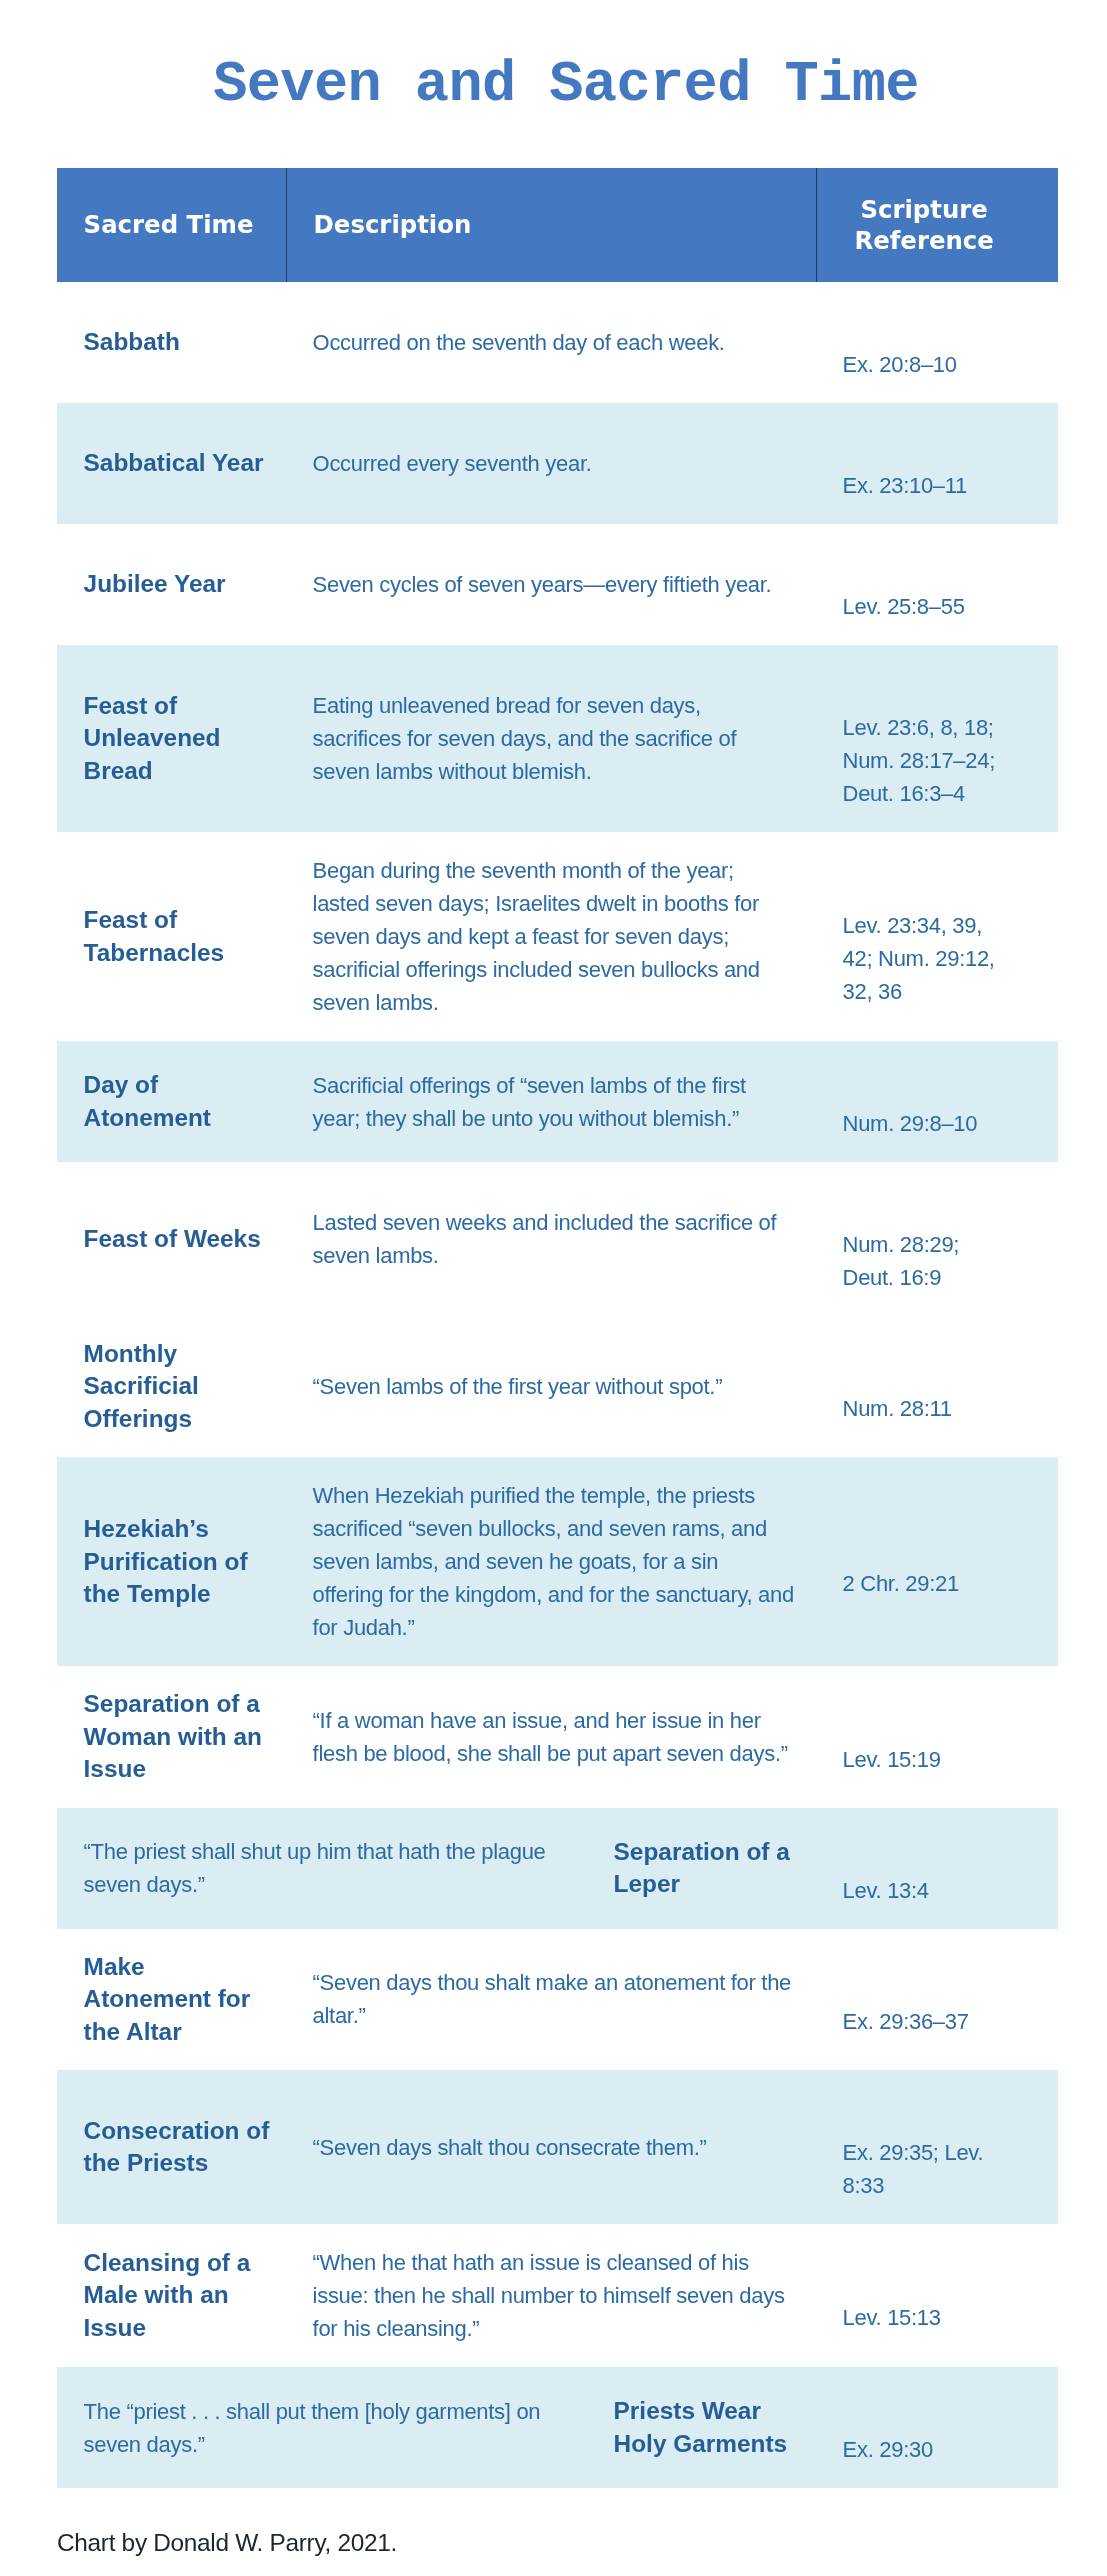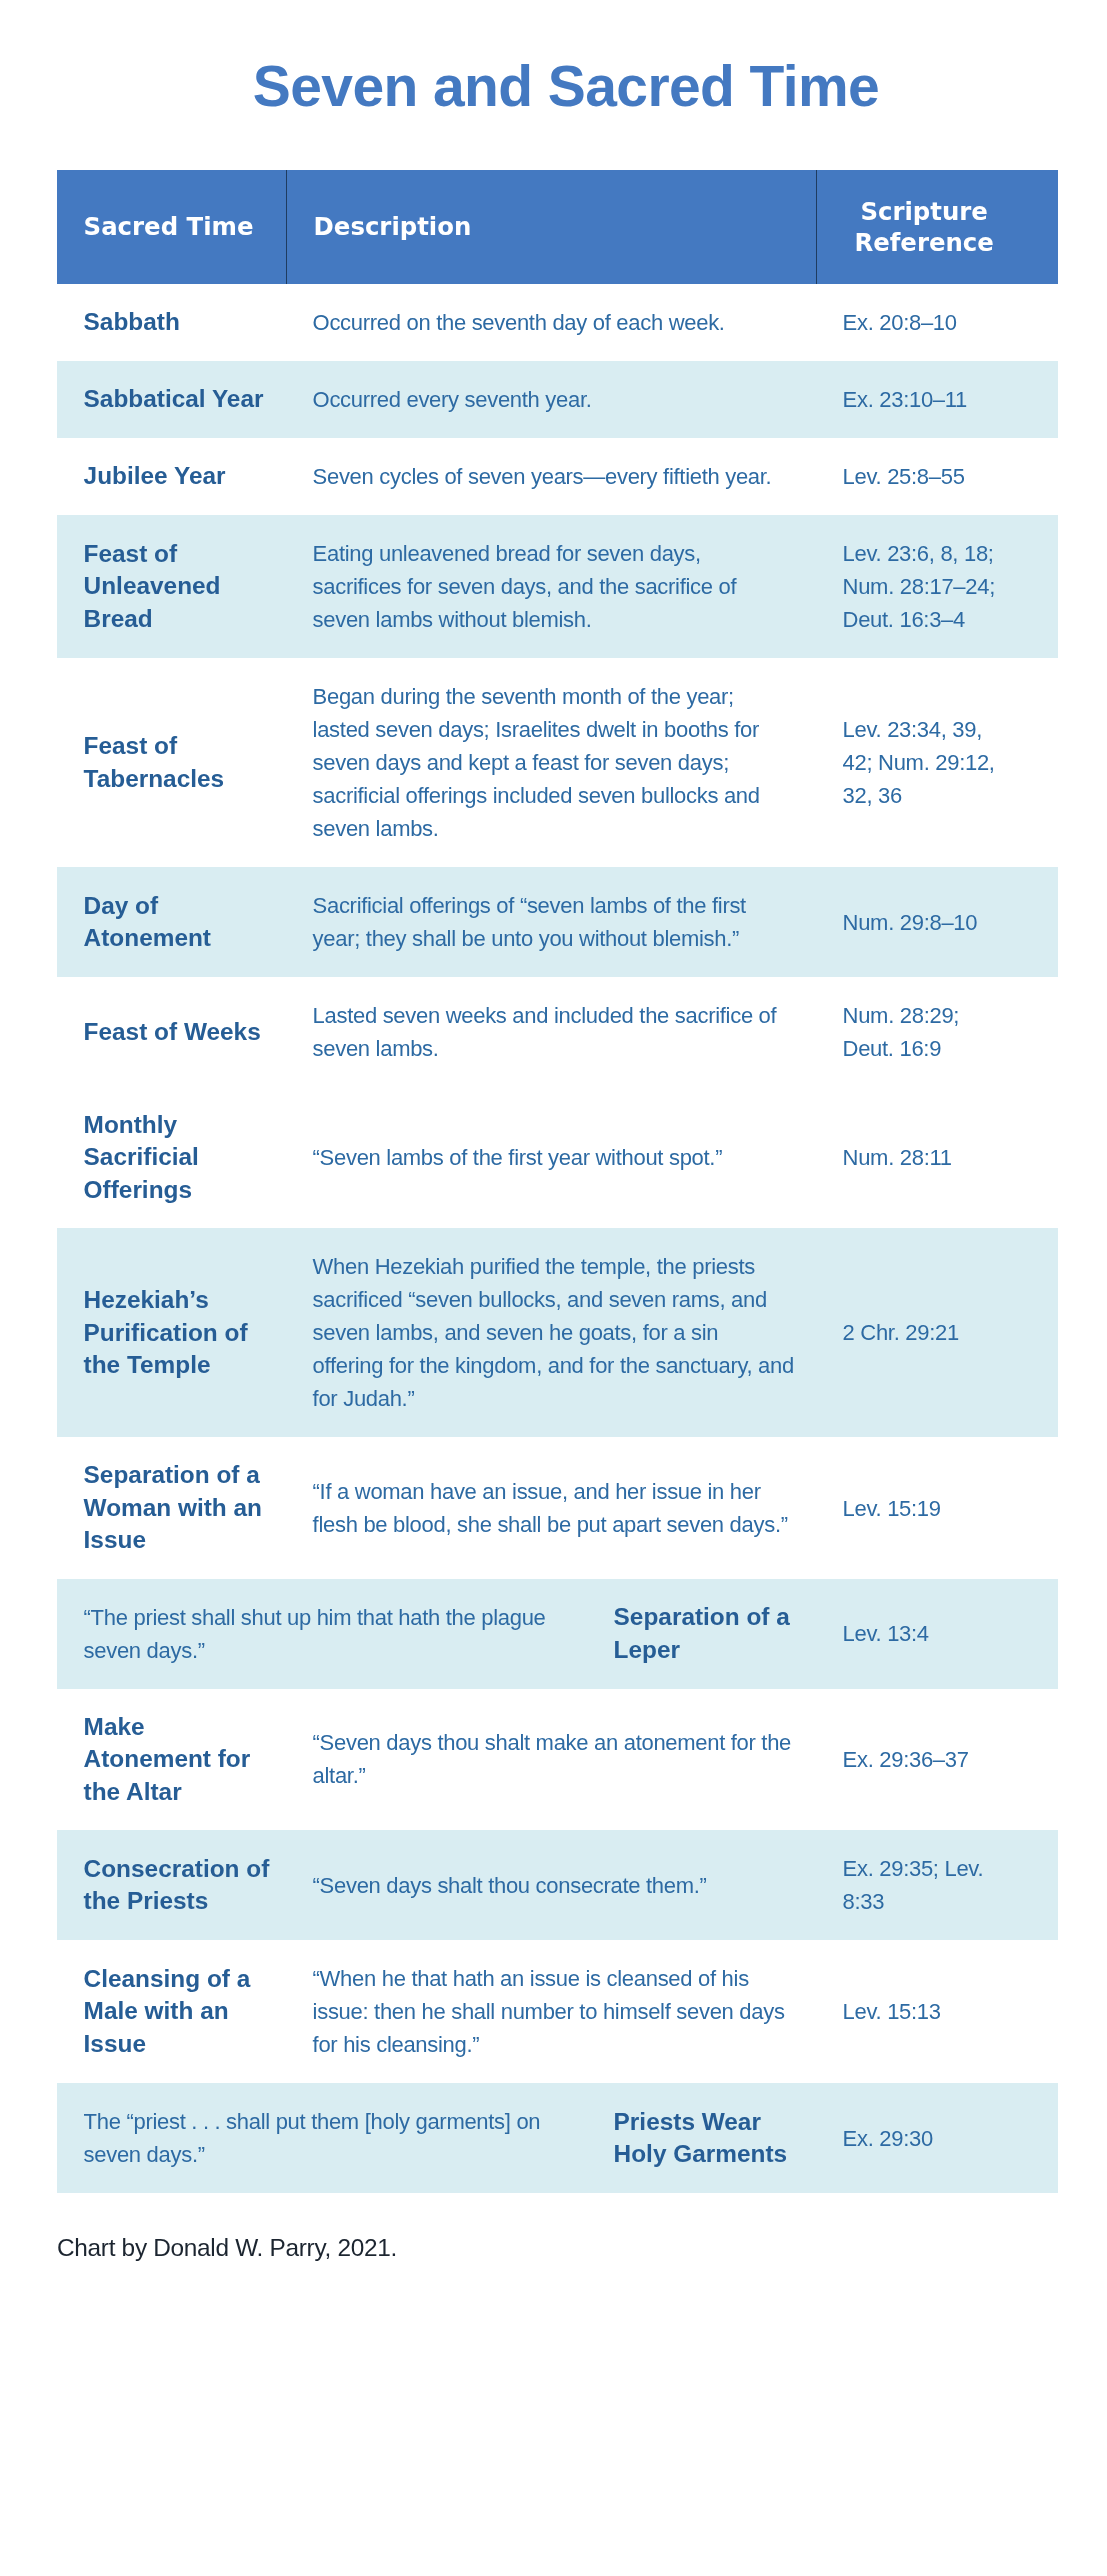--- a/index.html
+++ b/index.html
@@ -15,21 +15,21 @@
   body{
     width:1108px;
     height:2576px;
     overflow:hidden;
     background:#ffffff;
     font-family:"Liberation Sans",sans-serif;
   }
   .title{
     margin:53px 0 0 0;
     text-align:center;
-    font-family:Liberation Sans, sans-serif;
+    font-family:Liberation Mono, monospace;
     font-weight:bold;
     font-size:57px;
     letter-spacing:-0.6px;
     color:var(--header-blue);
     padding-left:24px;
   }
   .table{
     margin:51px 50px 0 57px;
     width:1001px;
   }
@@ -73,20 +73,21 @@
     letter-spacing:-0.3px;
     line-height:1.5;
     padding-right:22px;
   }
   .row .c3{
     color:var(--body-blue);
     font-size:22px;
     letter-spacing:-0.3px;
     line-height:1.5;
     padding-right:15.5px;
+    margin-top:44px;
   }
   .footer{
     margin:41px 0 0 57px;
     font-size:24.4px;
     letter-spacing:-0.3px;
     color:var(--footer-ink);
   }
 </style>
 </head>
 <body>

